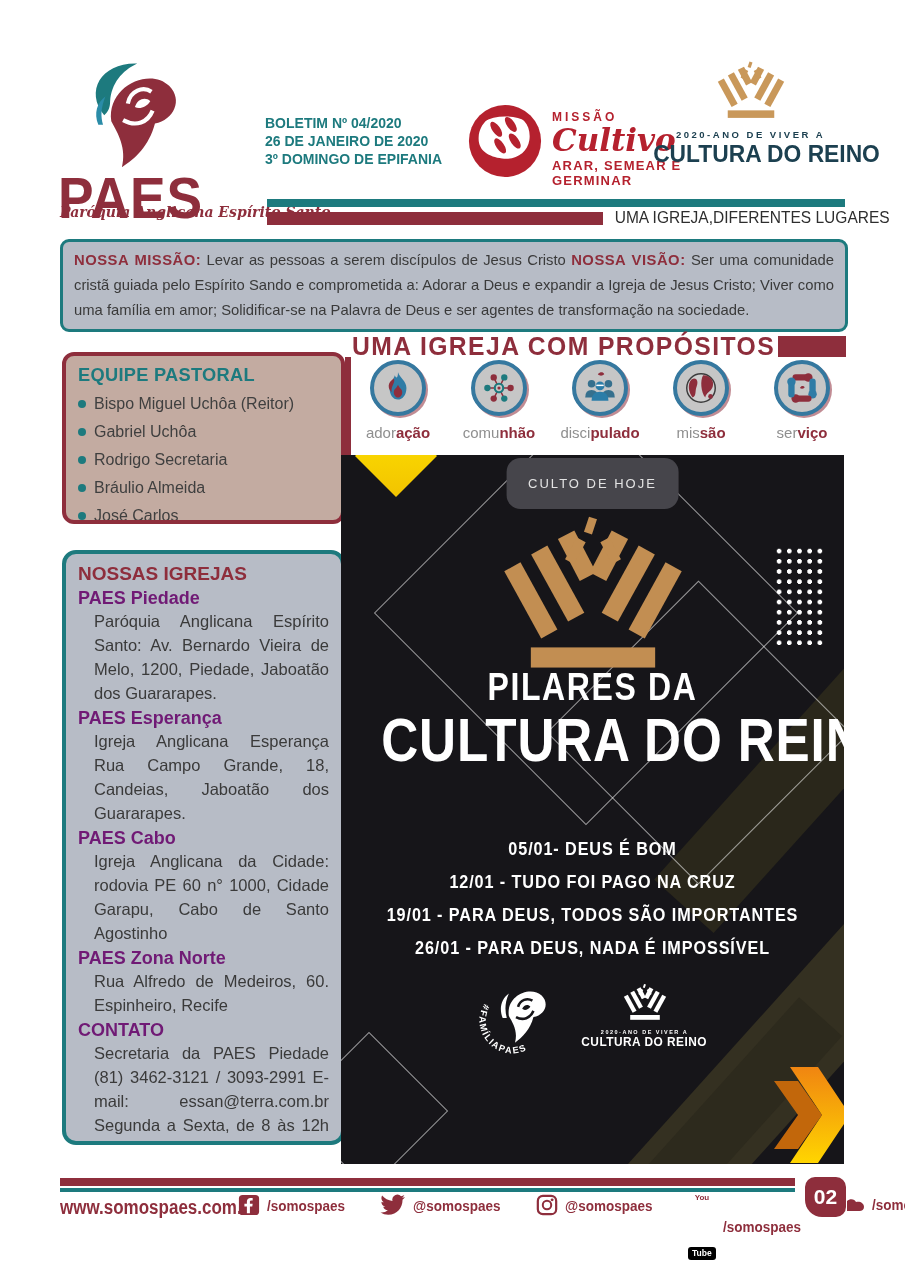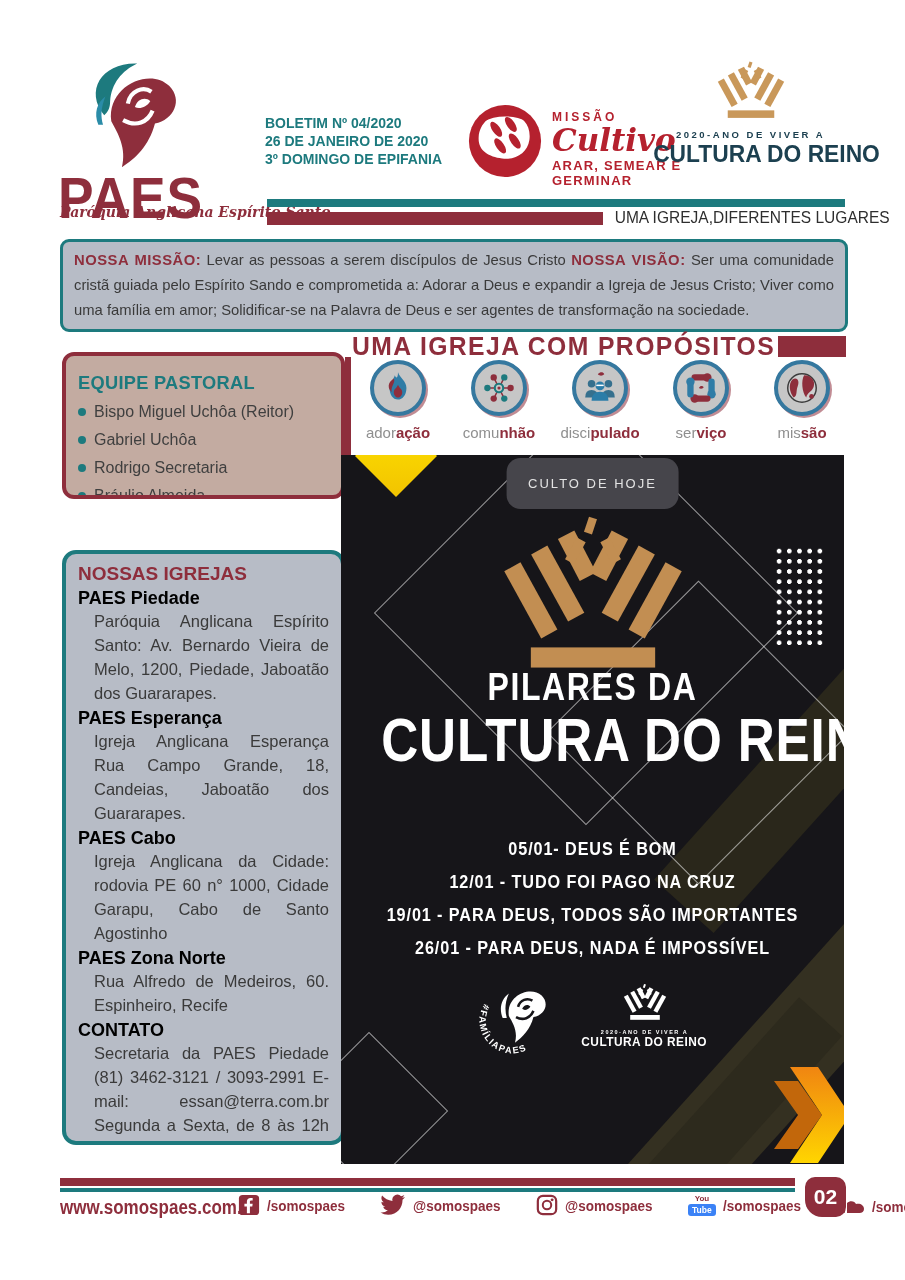--- a/index.html
+++ b/index.html
@@ -38,29 +38,29 @@
   #purposes-title{position:absolute;left:352px;top:331px;font-size:26px;font-weight:800;color:#8e2e3c;letter-spacing:1.5px;transform:scaleX(.95);transform-origin:left;white-space:nowrap;}
   #purposes-bar{position:absolute;left:778px;top:336px;width:68px;height:21px;background:#8e2e3c;}
   #purposes-vbar{position:absolute;left:345px;top:357px;width:6px;height:113px;background:#8e2e3c;}
   #purposes-row{position:absolute;left:352px;top:360px;width:496px;display:flex;justify-content:space-between;gap:8px;}
   .purpose{width:92px;text-align:center;}
   .pcircle{width:56px;height:56px;margin:0 auto;background:#c6c6c6;border:4px solid #35789f;border-radius:50%;box-shadow:2px 2px 0 rgba(142,46,60,.55);display:flex;align-items:center;justify-content:center;}
   .plabel{margin-top:8px;font-size:15px;color:#8f8f8f;white-space:nowrap;}
   .plabel b{color:#8e2e3c;font-weight:800;}
 
   
-  #pastoral-box{position:absolute;left:62px;top:352px;width:283px;height:147px;background:#c3aba1;border:4px solid #8e2e3c;border-radius:12px;padding:16px 12px;overflow:hidden;}
+  #pastoral-box{position:absolute;left:62px;top:352px;width:283px;height:172px;background:#c3aba1;border:4px solid #8e2e3c;border-radius:12px;padding:8px 12px;overflow:hidden;}
   #pastoral-title{color:#1d7a7e;font-weight:800;font-size:19px;letter-spacing:.3px;transform:scaleX(.96);transform-origin:left;white-space:nowrap;}
   #pastoral-box ul{list-style:none;margin:4px 0 0 0;padding:0;}
   #pastoral-box li{position:relative;padding-left:16px;font-size:16px;color:#3f3f3f;line-height:28px;white-space:nowrap;}
   #pastoral-box li::before{content:"";position:absolute;left:0;top:10px;width:8px;height:8px;border-radius:50%;background:#1d7a7e;}
 
   #churches-box{position:absolute;left:62px;top:550px;width:283px;height:595px;background:#b7bcc6;border:4px solid #1d7a7e;border-radius:14px;padding:9px 12px;overflow:hidden;}
   #churches-title{color:#8e2e3c;font-weight:800;font-size:19px;white-space:nowrap;}
-  .church-name{color:#000000;font-weight:800;font-size:18px;margin-top:3px;}
+  .church-name{color:#701a75;font-weight:800;font-size:18px;margin-top:3px;}
   .church-addr{font-size:16.5px;color:#3a3a3a;line-height:24px;text-align:justify;margin-left:16px;}
 
   
   #poster{position:absolute;left:341px;top:455px;width:503px;height:709px;background:#161519;overflow:hidden;}
   .stripe{position:absolute;background:#343021;transform:rotate(42deg);}
   #stripe1{left:392px;top:330px;width:92px;height:560px;}
   #stripe2{left:290px;top:500px;width:58px;height:480px;background:#2d2a1d;}
   #stripe3{left:430px;top:120px;width:80px;height:380px;background:#2a271b;}
   .diamond-line{position:absolute;border:1px solid rgba(255,255,255,.55);transform:rotate(45deg);}
   #dl1{left:95px;top:8px;width:300px;height:300px;}
@@ -78,27 +78,27 @@
   #familia-logo{width:82px;height:82px;position:relative;}
   #reino-small{text-align:center;color:#fff;}
   #reino-small .ry{font-size:5.5px;letter-spacing:1.5px;font-weight:700;margin-top:2px;}
   #reino-small .rn{font-size:12.5px;font-weight:700;letter-spacing:.5px;white-space:nowrap;transform:scaleX(.95);}
   #chevrons{position:absolute;right:-6px;top:612px;}
 
   
   #footer-maroon{position:absolute;left:60px;top:1178px;width:735px;height:8px;background:#8e2e3c;}
   #footer-teal{position:absolute;left:60px;top:1188px;width:735px;height:4px;background:#1d7a7e;}
   #footer-site{position:absolute;left:60px;top:1196px;font-size:20px;font-weight:800;color:#8e2e3c;transform:scaleX(.85);transform-origin:left;white-space:nowrap;}
-  #footer-social{position:absolute;left:238px;top:1194px;width:560px;display:flex;align-items:flex-end;gap:26px;}
+  #footer-social{position:absolute;left:238px;top:1194px;width:560px;display:flex;align-items:flex-start;gap:26px;}
   .social-item{display:flex;align-items:center;gap:7px;color:#8e2e3c;}
   .social-handle{font-size:15px;font-weight:700;transform:scaleX(.9);transform-origin:left;white-space:nowrap;}
   #page-badge{position:absolute;left:805px;top:1177px;width:41px;height:40px;background:#8e2e3c;border-radius:10px 10px 10px 17px;color:#fff;font-size:21px;font-weight:800;display:flex;align-items:center;justify-content:center;}
-  .yt{display:flex;flex-direction:column;align-items:center;line-height:1;}
+  .yt{display:flex;flex-direction:column;align-items:center;line-height:1;gap:44px;}
   .yt .yt-you{font-size:8px;font-weight:800;}
-  .yt .yt-box{background:#3b82f6;color:#fff;font-size:8.5px;font-weight:800;padding:2px 4px;border-radius:3px;margin-top:1px;}
+  .yt .yt-box{background:#000000;color:#fff;font-size:8.5px;font-weight:800;padding:2px 4px;border-radius:3px;margin-top:1px;}
 </style>
 </head>
 <body>
 
 <svg width="0" height="0" style="position:absolute">
   <defs>
     <symbol id="crown" viewBox="0 0 140 100">
       <g stroke="currentColor" stroke-width="11" fill="none">
         <line x1="22" y1="32" x2="44" y2="72"></line>
         <line x1="38" y1="22" x2="60" y2="62"></line>
@@ -221,20 +221,31 @@
           <circle cx="10" cy="14" r="3.6" fill="#35708e"></circle>
           <path fill="#35708e" d="M4,27 q0,-7 6,-7 q6,0 6,7 Z"></path>
           <circle cx="26" cy="14" r="3.6" fill="#35708e"></circle>
           <path fill="#35708e" d="M20,27 q0,-7 6,-7 q6,0 6,7 Z"></path>
           <circle cx="18" cy="16" r="4.2" fill="#2b7da8"></circle>
           <line x1="14.5" y1="15.5" x2="21.5" y2="15.5" stroke="#fff" stroke-width="1.4"></line>
           <path fill="#2b7da8" d="M10,30 q0,-8.5 8,-8.5 q8,0 8,8.5 Z"></path>
         </svg>
       </div>
       <div class="plabel"><span>disci</span><b>pulado</b></div>
+    </div>
+    <div class="purpose">
+      <div class="pcircle">
+        <svg width="38" height="38" viewBox="0 0 36 36">
+          <circle cx="18" cy="18" r="13.5" fill="#cfcfcf" stroke="#3c3c3c" stroke-width="1.4"></circle>
+          <path fill="#8e2e3c" d="M9,10 C13,7 16,11 14,16 C12,21 14,25 10,27 C6,22 5,14 9,10 Z"></path>
+          <path fill="#8e2e3c" d="M20,6 C27,6 31,12 29,17 C27,22 23,22 22,27 C18,22 17,11 20,6 Z"></path>
+          <circle cx="27" cy="26" r="2.2" fill="#8e2e3c"></circle>
+        </svg>
+      </div>
+      <div class="plabel"><span>mis</span><b>são</b></div>
     </div>
     <div class="purpose">
       <div class="pcircle">
         <svg width="38" height="38" viewBox="0 0 36 36">
           <g>
             <g fill="#8e2e3c">
                 <rect x="9" y="5" width="15" height="6" rx="3"></rect>
                 <circle cx="24" cy="8" r="4"></circle>
               </g>
             <g fill="#2f7ca6" transform="rotate(90 18 18)">
@@ -249,31 +260,20 @@
                 <rect x="9" y="5" width="15" height="6" rx="3"></rect>
                 <circle cx="24" cy="8" r="4"></circle>
               </g>
           </g>
           <circle cx="18" cy="18" r="3.4" fill="#c6c6c6"></circle>
           <path fill="#8e2e3c" d="M16,18 c1,-2.5 4,-2.5 4.5,-0.5 c-1.5,1.5 -3,1.5 -4.5,0.5 Z"></path>
         </svg>
       </div>
       <div class="plabel"><span>ser</span><b>viço</b></div>
     </div>
-    <div class="purpose">
-      <div class="pcircle">
-        <svg width="38" height="38" viewBox="0 0 36 36">
-          <circle cx="18" cy="18" r="13.5" fill="#cfcfcf" stroke="#3c3c3c" stroke-width="1.4"></circle>
-          <path fill="#8e2e3c" d="M9,10 C13,7 16,11 14,16 C12,21 14,25 10,27 C6,22 5,14 9,10 Z"></path>
-          <path fill="#8e2e3c" d="M20,6 C27,6 31,12 29,17 C27,22 23,22 22,27 C18,22 17,11 20,6 Z"></path>
-          <circle cx="27" cy="26" r="2.2" fill="#8e2e3c"></circle>
-        </svg>
-      </div>
-      <div class="plabel"><span>mis</span><b>são</b></div>
-    </div>
   </div>
 
   <div id="pastoral-box">
     <div id="pastoral-title">EQUIPE PASTORAL</div>
     <ul>
       <li>Bispo Miguel Uchôa (Reitor)</li>
       <li>Gabriel Uchôa</li>
       <li>Rodrigo Secretaria</li>
       <li>Bráulio Almeida</li>
       <li>José Carlos</li>

